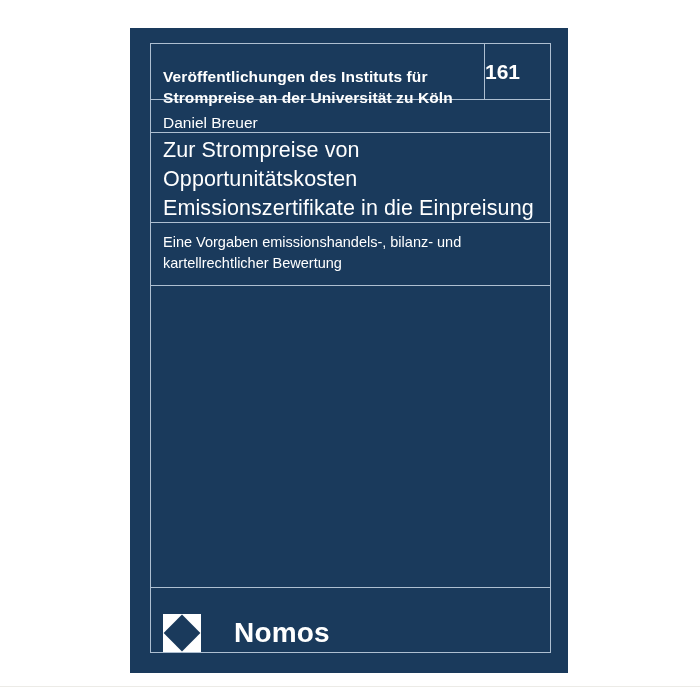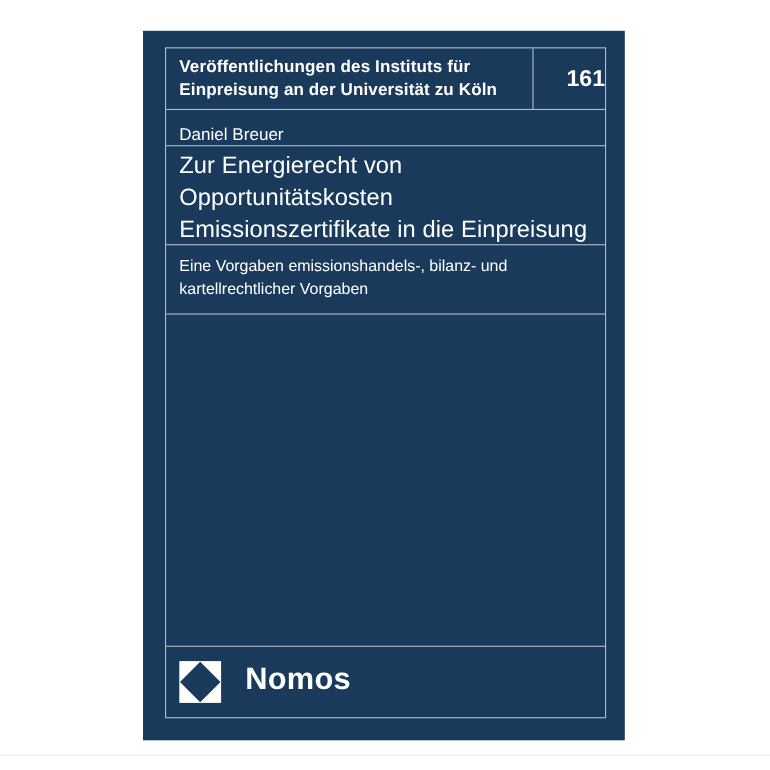--- a/index.html
+++ b/index.html
@@ -50,27 +50,28 @@
     flex: 0 0 56px;
     border-bottom: 1.5px solid #aebfd1;
   }
   .series-titles {
     flex: 1;
     padding: 6px 12px 0 12px;
     font-size: 15.5px;
     font-weight: bold;
     line-height: 21px;
     letter-spacing: 0.1px;
+    margin-top: 16px;
   }
   .series-number-cell {
     flex: 0 0 66px;
     border-left: 1.5px solid #aebfd1;
     display: flex;
     align-items: center;
-    justify-content: flex-end;
+    justify-content: flex-start;
     font-size: 21px;
     font-weight: bold;
   }
   .row-author {
     height: 33px;
     flex: 0 0 33px;
     border-bottom: 1.5px solid #aebfd1;
     display: flex;
     align-items: flex-end;
     padding: 0 12px;
@@ -99,22 +100,23 @@
     line-height: 21px;
   }
   .row-empty {
     flex: 1 1 auto;
     border-bottom: 1.5px solid #aebfd1;
   }
   .row-logo {
     height: 64px;
     flex: 0 0 64px;
     display: flex;
-    align-items: center;
+    align-items: flex-end;
     padding: 0 12px;
+    gap: 11px;
   }
   .logo-square {
     width: 38px;
     height: 38px;
     background: #ffffff;
     display: flex;
     align-items: center;
     justify-content: center;
     overflow: hidden;
   }
@@ -136,39 +138,39 @@
 <body>
 
 <div class="page">
 
   <div class="cover">
     <div class="panel">
 
       <div class="row-series">
         <div class="series-titles">
           <div>Veröffentlichungen des Instituts für</div>
-          <div>Einpreisung an der Universität zu Köln</div>
+          <div>Strompreise an der Universität zu Köln</div>
         </div>
         <div class="series-number-cell">
           <span>161</span>
         </div>
       </div>
 
       <div class="row-author">
         <span>Daniel Breuer</span>
       </div>
 
       <div class="row-title">
-        <div>Zur Energierecht von Opportunitätskosten</div>
+        <div>Zur Strompreise von Opportunitätskosten</div>
         <div>Emissionszertifikate in die Einpreisung</div>
       </div>
 
       <div class="row-subtitle">
         <div>Eine Vorgaben emissionshandels-, bilanz- und</div>
-        <div>kartellrechtlicher Vorgaben</div>
+        <div>kartellrechtlicher Bewertung</div>
       </div>
 
       <div class="row-empty"></div>
 
       <div class="row-logo">
         <div class="logo-square">
           <div class="logo-diamond"></div>
         </div>
         <div class="publisher-name">Nomos</div>
       </div>

